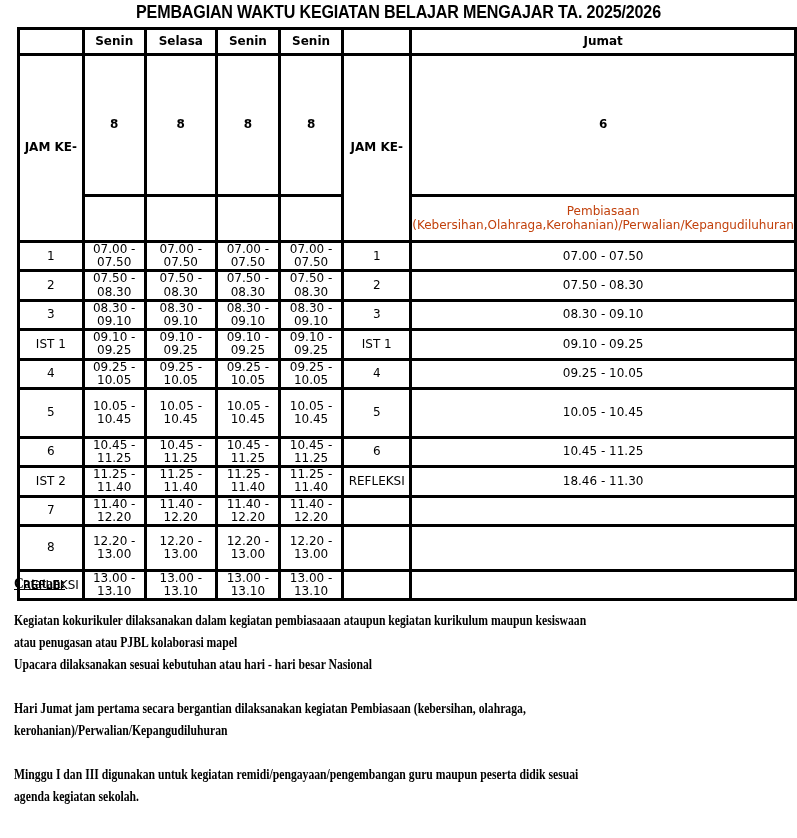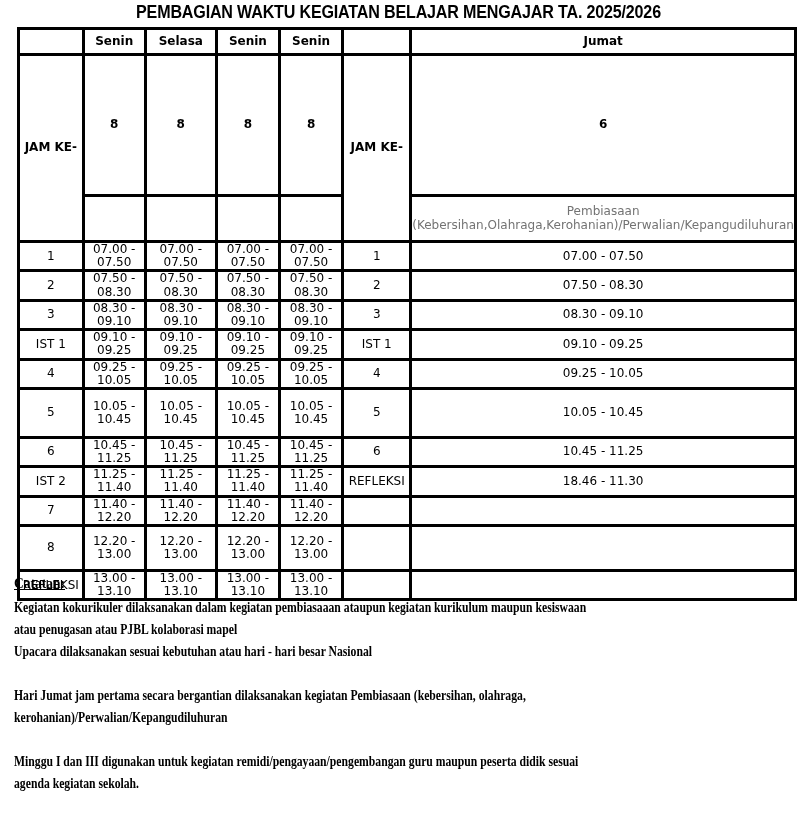--- a/index.html
+++ b/index.html
@@ -16,21 +16,21 @@
   }
   table.sched td {
     border: 3px solid #000; padding: 0; text-align: center; vertical-align: middle;
     font-family: "DejaVu Sans", sans-serif; font-size: 12px; line-height: 1.1; overflow: hidden;
   }
   td.hd { font-family: "DejaVu Sans", sans-serif; font-weight: bold; font-size: 14px; }
   td.bignum { font-family: "DejaVu Sans", sans-serif; font-weight: bold; font-size: 19px; }
   td.jamke { font-family: "DejaVu Sans", sans-serif; font-weight: bold; font-size: 13px; text-align: left; padding-left: 3px; }
   td.lbl { font-family: "DejaVu Sans", sans-serif; font-size: 14.5px; }
   td.time { font-family: "Liberation Sans", sans-serif; font-size: 12.5px; }
-  td.note { font-family: "DejaVu Sans", sans-serif; font-size: 7.2px; line-height: 1.45; padding: 0 1px; color: #737373; margin-left: 15px; }
+  td.note { font-family: "DejaVu Sans", sans-serif; font-size: 7.2px; line-height: 1.45; padding: 0 1px; color: #c2410c; margin-left: 15px; }
   .notes { position: absolute; left: 14px; top: 574px; width: 770px; font-family: Liberation Serif, serif; }
   .notes .head { font-weight: bold; font-size: 15px; text-decoration: underline; transform: scaleX(0.9); transform-origin: left; display: inline-block; }
   .notes p {
     margin: 0; font-weight: bold; font-size: 13.6px; line-height: 22px;
     transform: scaleX(0.86); transform-origin: left; width: 900px;
   }
 </style>
 </head>
 <body>
 
@@ -169,21 +169,21 @@
         <td class="time">13.00 - 13.10</td>
         <td class="time">13.00 - 13.10</td>
         <td class="lbl"></td>
         <td class="time"></td>
       </tr>
     </tbody>
 </table>
 
 <div class="notes">
   <div class="head">Catatan:</div>
-  <div id="notes-lines" style="margin-top:5px">
+  <div id="notes-lines" style="margin-top:18px">
       <p>Kegiatan kokurikuler dilaksanakan dalam kegiatan pembiasaaan ataupun kegiatan kurikulum maupun kesiswaan</p>
       <p>atau penugasan atau PJBL kolaborasi mapel</p>
       <p>Upacara dilaksanakan sesuai kebutuhan atau hari - hari besar Nasional</p>
       <p>&nbsp;</p>
       <p>Hari Jumat jam pertama secara bergantian dilaksanakan kegiatan Pembiasaan (kebersihan, olahraga,</p>
       <p>kerohanian)/Perwalian/Kepangudiluhuran</p>
       <p>&nbsp;</p>
       <p>Minggu I dan III digunakan untuk kegiatan remidi/pengayaan/pengembangan guru maupun peserta didik sesuai</p>
       <p>agenda kegiatan sekolah.</p>
     </div>

